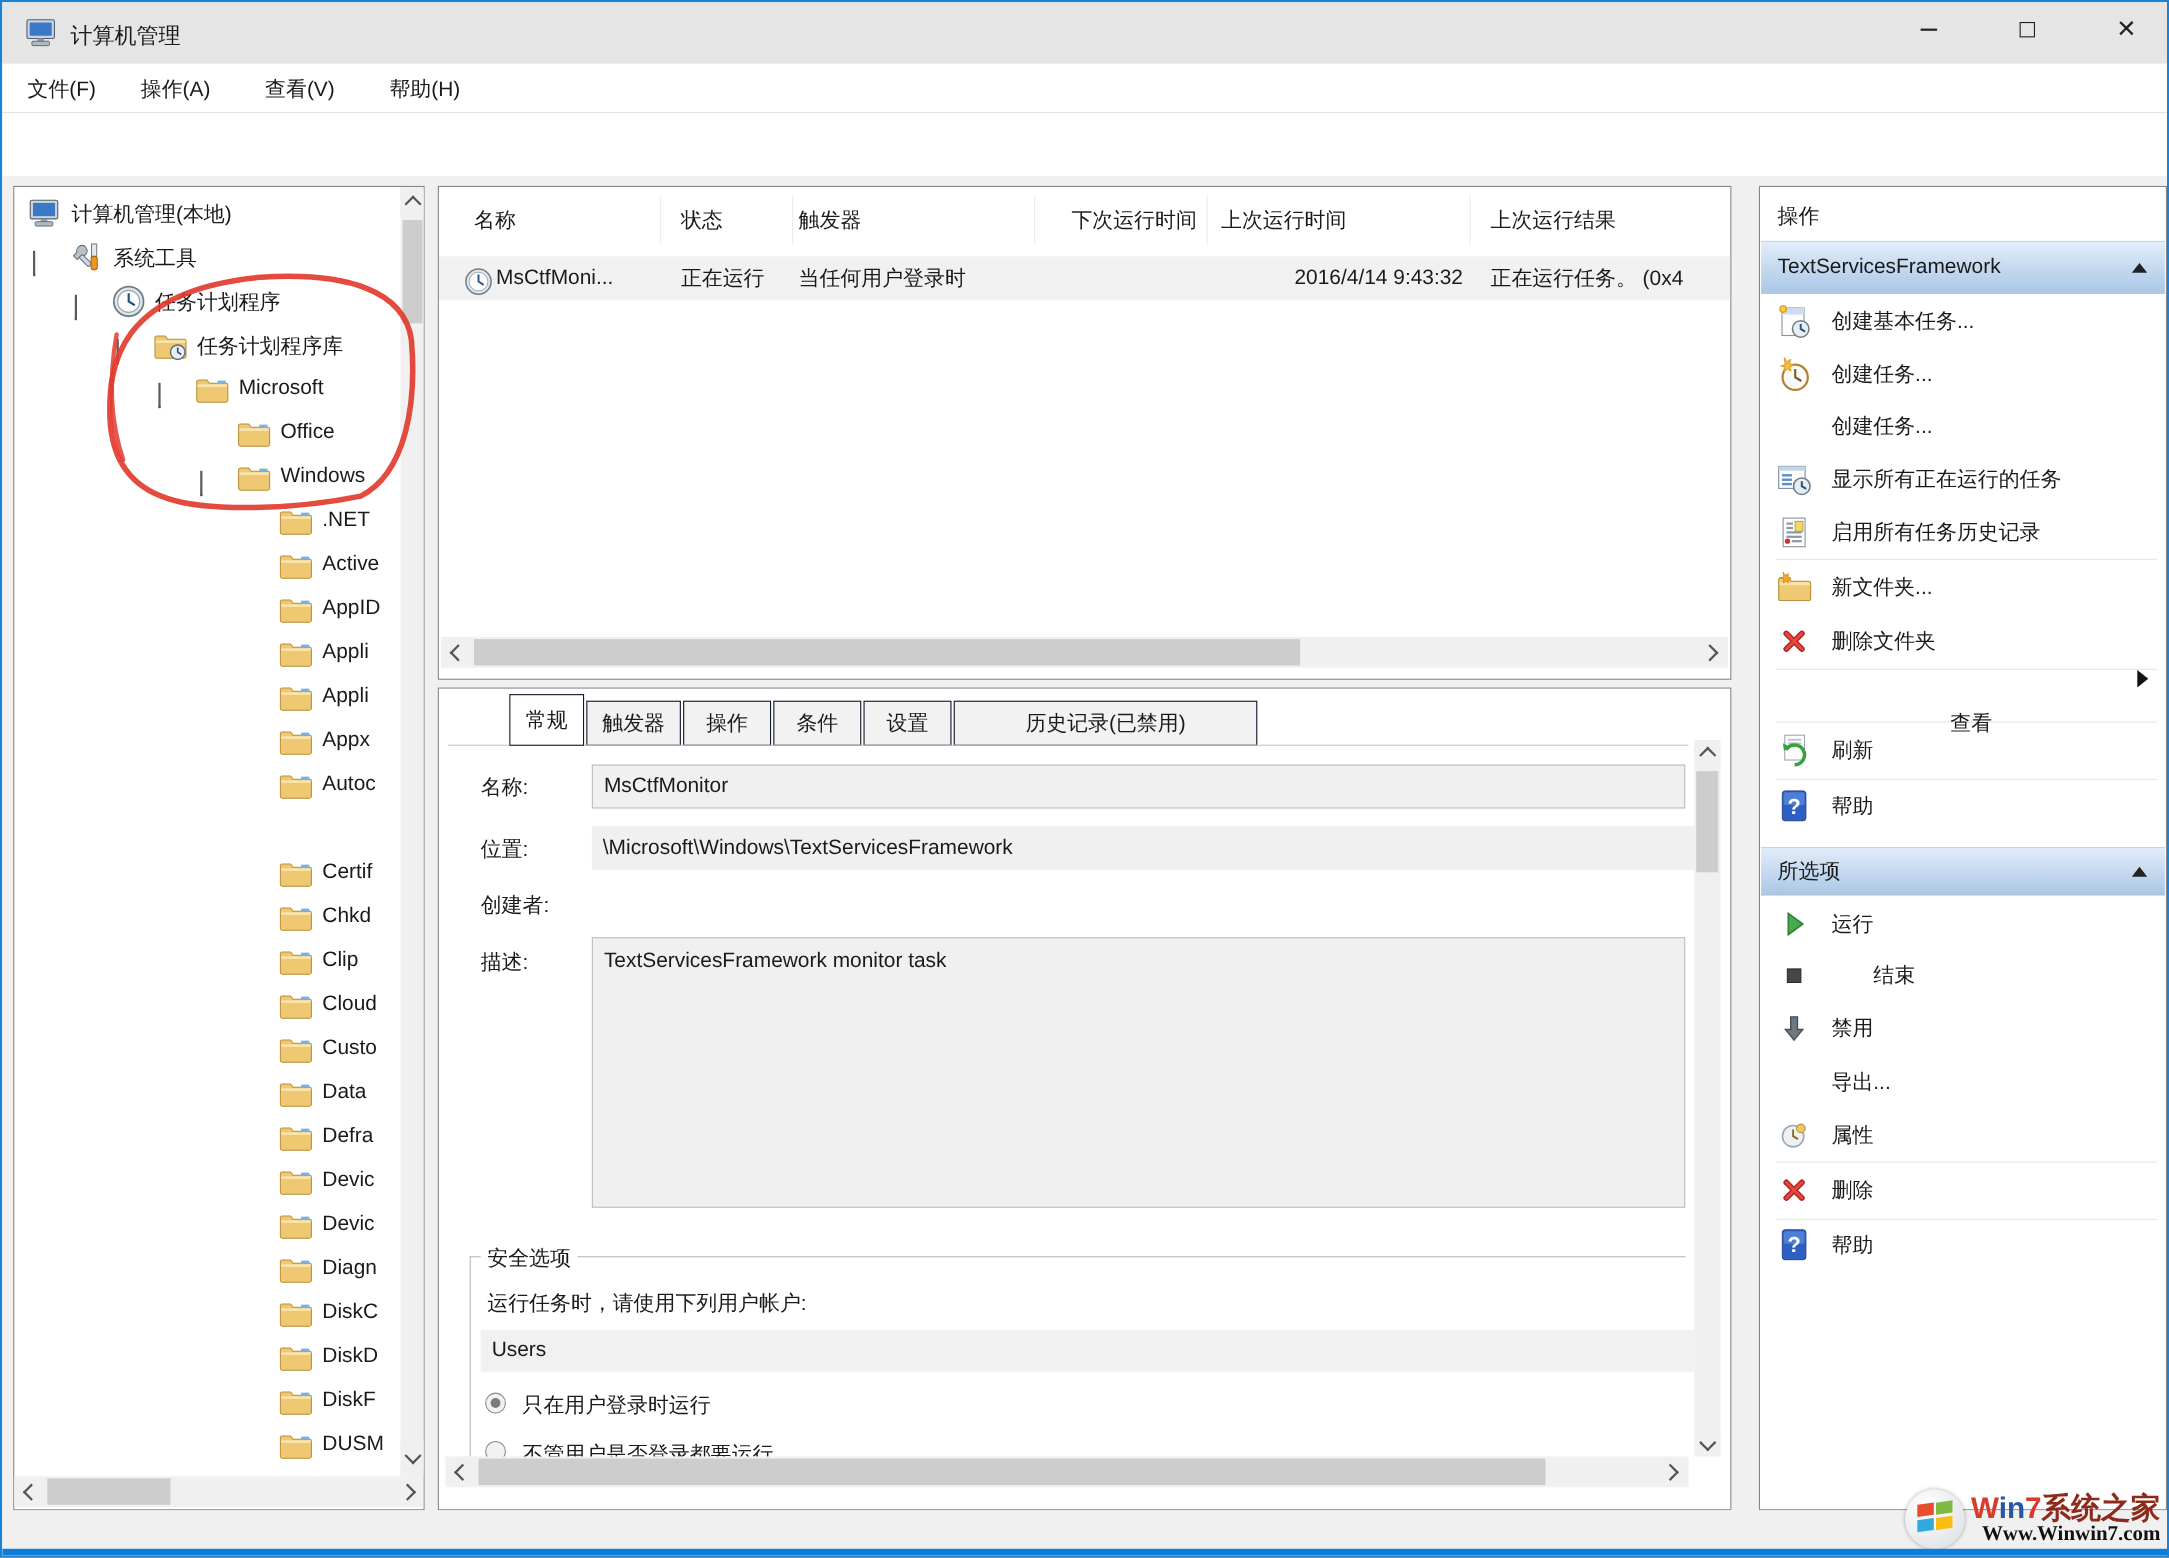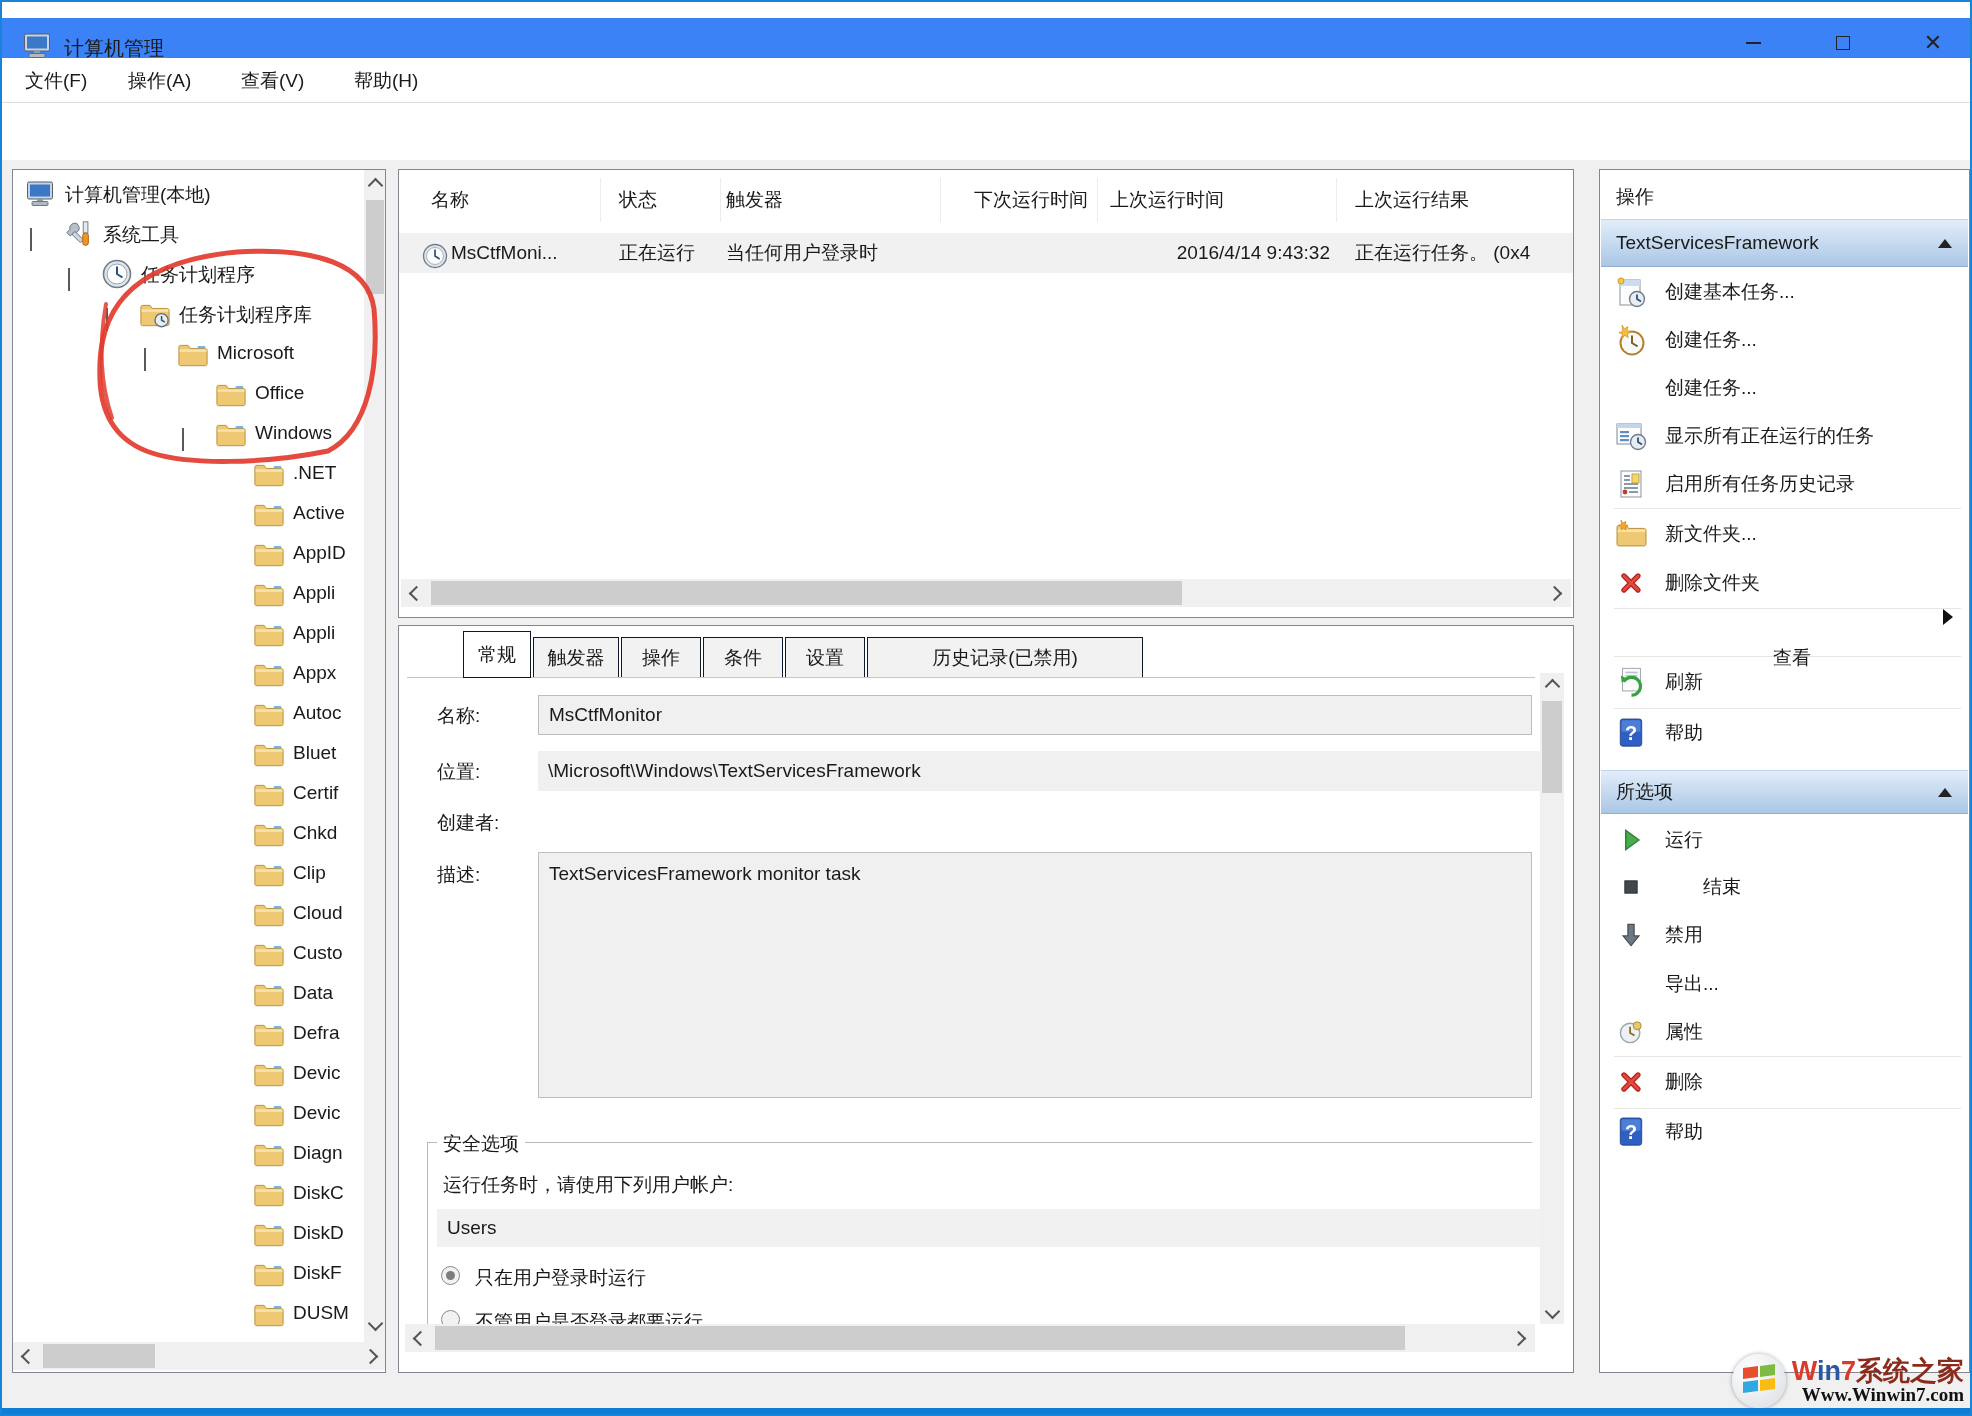--- a/index.html
+++ b/index.html
@@ -62,21 +62,21 @@
   .wm-text{margin-left:6px;line-height:1.05;}
   .wm-brand{font-size:27px;font-weight:bold;letter-spacing:0;}
   .wm-url{font-family:"Liberation Serif","DejaVu Serif",serif;font-weight:bold;font-size:19px;color:#111;text-align:right;}
   .groupline{position:absolute;background:#b9b9b9;}
 </style>
 </head>
 <body>
 
 <div class="win">
 
-  <div class="abs" style="left:0;top:16px;width:100%;height:56px;background:#3b82f6;">
+  <div class="abs" style="left:0;top:0;width:100%;height:56px;background:#e5e5e5;">
     <span class="ico abs" style="left:20px;top:12px;width:32px;height:32px;" id="app-icon">
         <svg width="32" height="32" viewBox="0 0 32 32">
           <rect x="2.5" y="4" width="25" height="17" rx="1.5" fill="#c7d3de" stroke="#54616e"></rect>
           <rect x="5" y="6.5" width="20" height="12" fill="#3a78c8"></rect>
           <rect x="12" y="21" width="6" height="2.5" fill="#8f9aa5"></rect>
           <rect x="7" y="23.5" width="16" height="4" rx="1" fill="#aeb9c3" stroke="#54616e" stroke-width="0.8"></rect>
         </svg>
       </span>
     <span class="abs" style="left:62px;top:17px;font-size:20px;">计算机管理</span>
     <div class="wbtn" style="left:1722px;">
@@ -295,30 +295,20 @@
         <div class="tree-row" style="top: 520px;">
           <span class="ico t-ico" style="left: 240px;">
             <svg width="32" height="27" viewBox="0 0 34 28">
               <path d="M2 6.2c0-1 .8-1.9 1.8-1.9h8l2.4 3.3h16c1 0 1.8.9 1.8 1.9V24c0 1-.8 1.9-1.8 1.9H3.8C2.8 25.9 2 25 2 24z" fill="#efc873" stroke="#b98f37"></path>
               <path d="M2.8 8.6h28.4v2.6H2.8z" fill="#f8e3ab"></path>
               <rect x="22" y="5" width="8" height="2.4" fill="#76b4e8"></rect>
             </svg>
           </span>
           <span class="tree-label" style="left: 280px;">Autoc</span>
         </div>
-        <div class="tree-row" style="top: 560px;">
-          <span class="ico t-ico" style="left: 240px;">
-            <svg width="32" height="27" viewBox="0 0 34 28">
-              <path d="M2 6.2c0-1 .8-1.9 1.8-1.9h8l2.4 3.3h16c1 0 1.8.9 1.8 1.9V24c0 1-.8 1.9-1.8 1.9H3.8C2.8 25.9 2 25 2 24z" fill="#efc873" stroke="#b98f37"></path>
-              <path d="M2.8 8.6h28.4v2.6H2.8z" fill="#f8e3ab"></path>
-              <rect x="22" y="5" width="8" height="2.4" fill="#76b4e8"></rect>
-            </svg>
-          </span>
-          <span class="tree-label" style="left: 280px;">Bluet</span>
-        </div>
         <div class="tree-row" style="top: 600px;">
           <span class="ico t-ico" style="left: 240px;">
             <svg width="32" height="27" viewBox="0 0 34 28">
               <path d="M2 6.2c0-1 .8-1.9 1.8-1.9h8l2.4 3.3h16c1 0 1.8.9 1.8 1.9V24c0 1-.8 1.9-1.8 1.9H3.8C2.8 25.9 2 25 2 24z" fill="#efc873" stroke="#b98f37"></path>
               <path d="M2.8 8.6h28.4v2.6H2.8z" fill="#f8e3ab"></path>
               <rect x="22" y="5" width="8" height="2.4" fill="#76b4e8"></rect>
             </svg>
           </span>
           <span class="tree-label" style="left: 280px;">Certif</span>
         </div>

